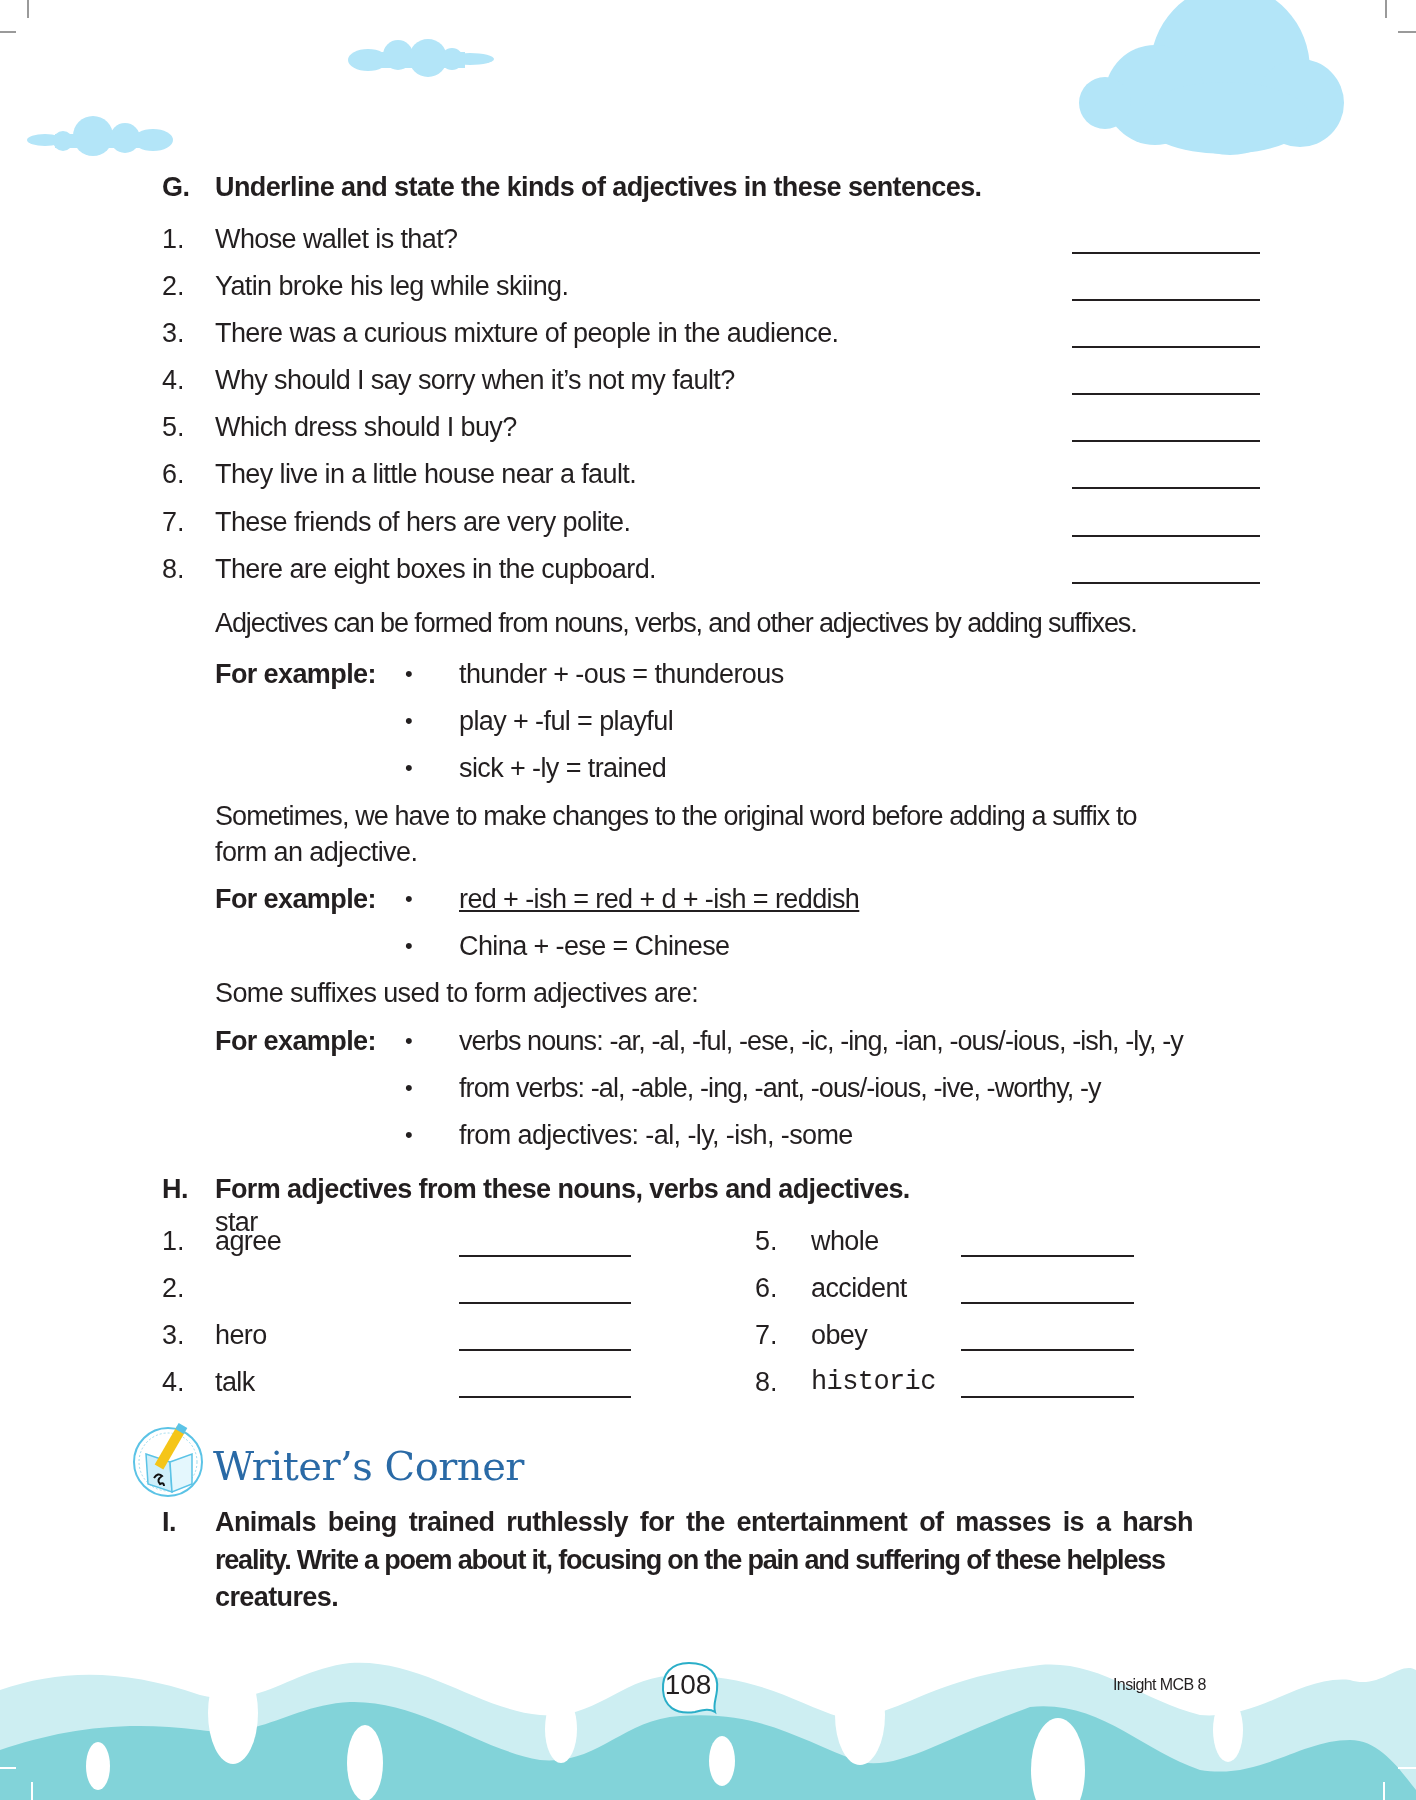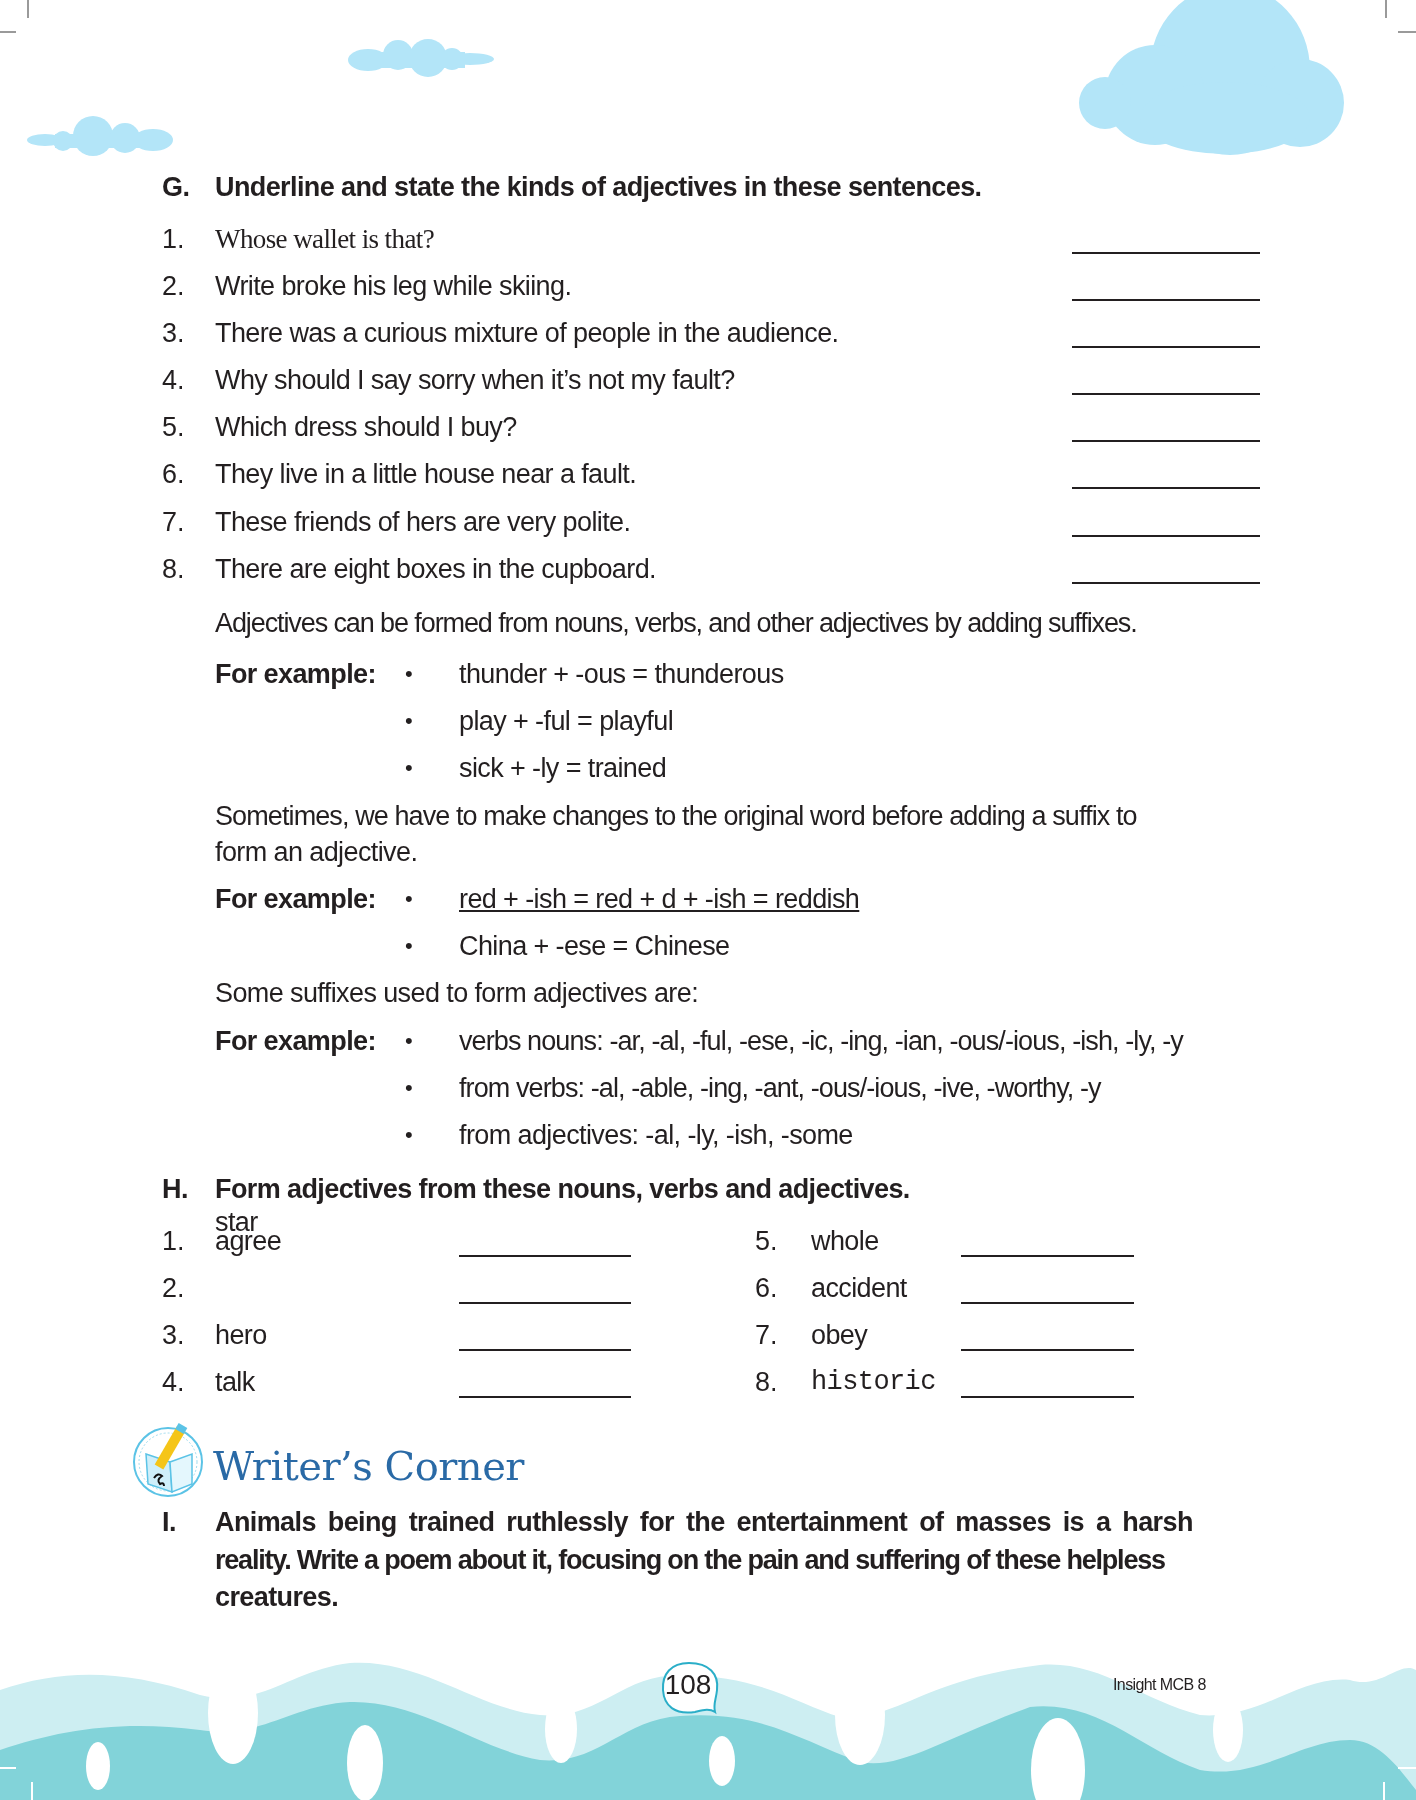--- a/index.html
+++ b/index.html
@@ -51,26 +51,26 @@
     <rect x="30" y="26" width="100" height="14"></rect>
   </g>
 </svg>
 
 <div class="abs txt bold" style="left:162px;top:171px;">G.</div>
 <div class="abs txt bold" style="left:215px;top:171px;">Underline and state the kinds of adjectives in these sentences.</div>
 
 <div>
   <div>
       <span class="num" style="left:162px;top:223px;">1.</span>
-      <span class="abs txt" style="left:215px;top:223px;font-family:Liberation Serif, serif;">Whose wallet is that?</span>
+      <span class="abs txt" style="left:215px;top:223px;">Whose wallet is that?</span>
       <div class="ans" style="left:1072px;top:252px;width:188px;"></div>
     </div>
   <div>
       <span class="num" style="left:162px;top:270px;">2.</span>
-      <span class="abs txt" style="left:215px;top:270px;">Write broke his leg while skiing.</span>
+      <span class="abs txt" style="left:215px;top:270px;">Yatin broke his leg while skiing.</span>
       <div class="ans" style="left:1072px;top:299px;width:188px;"></div>
     </div>
   <div>
       <span class="num" style="left:162px;top:317px;">3.</span>
       <span class="abs txt" style="left:215px;top:317px;">There was a curious mixture of people in the audience.</span>
       <div class="ans" style="left:1072px;top:346px;width:188px;"></div>
     </div>
   <div>
       <span class="num" style="left:162px;top:364px;">4.</span>
       <span class="abs txt" style="left:215px;top:364px;">Why should I say sorry when it’s not my fault?</span>

